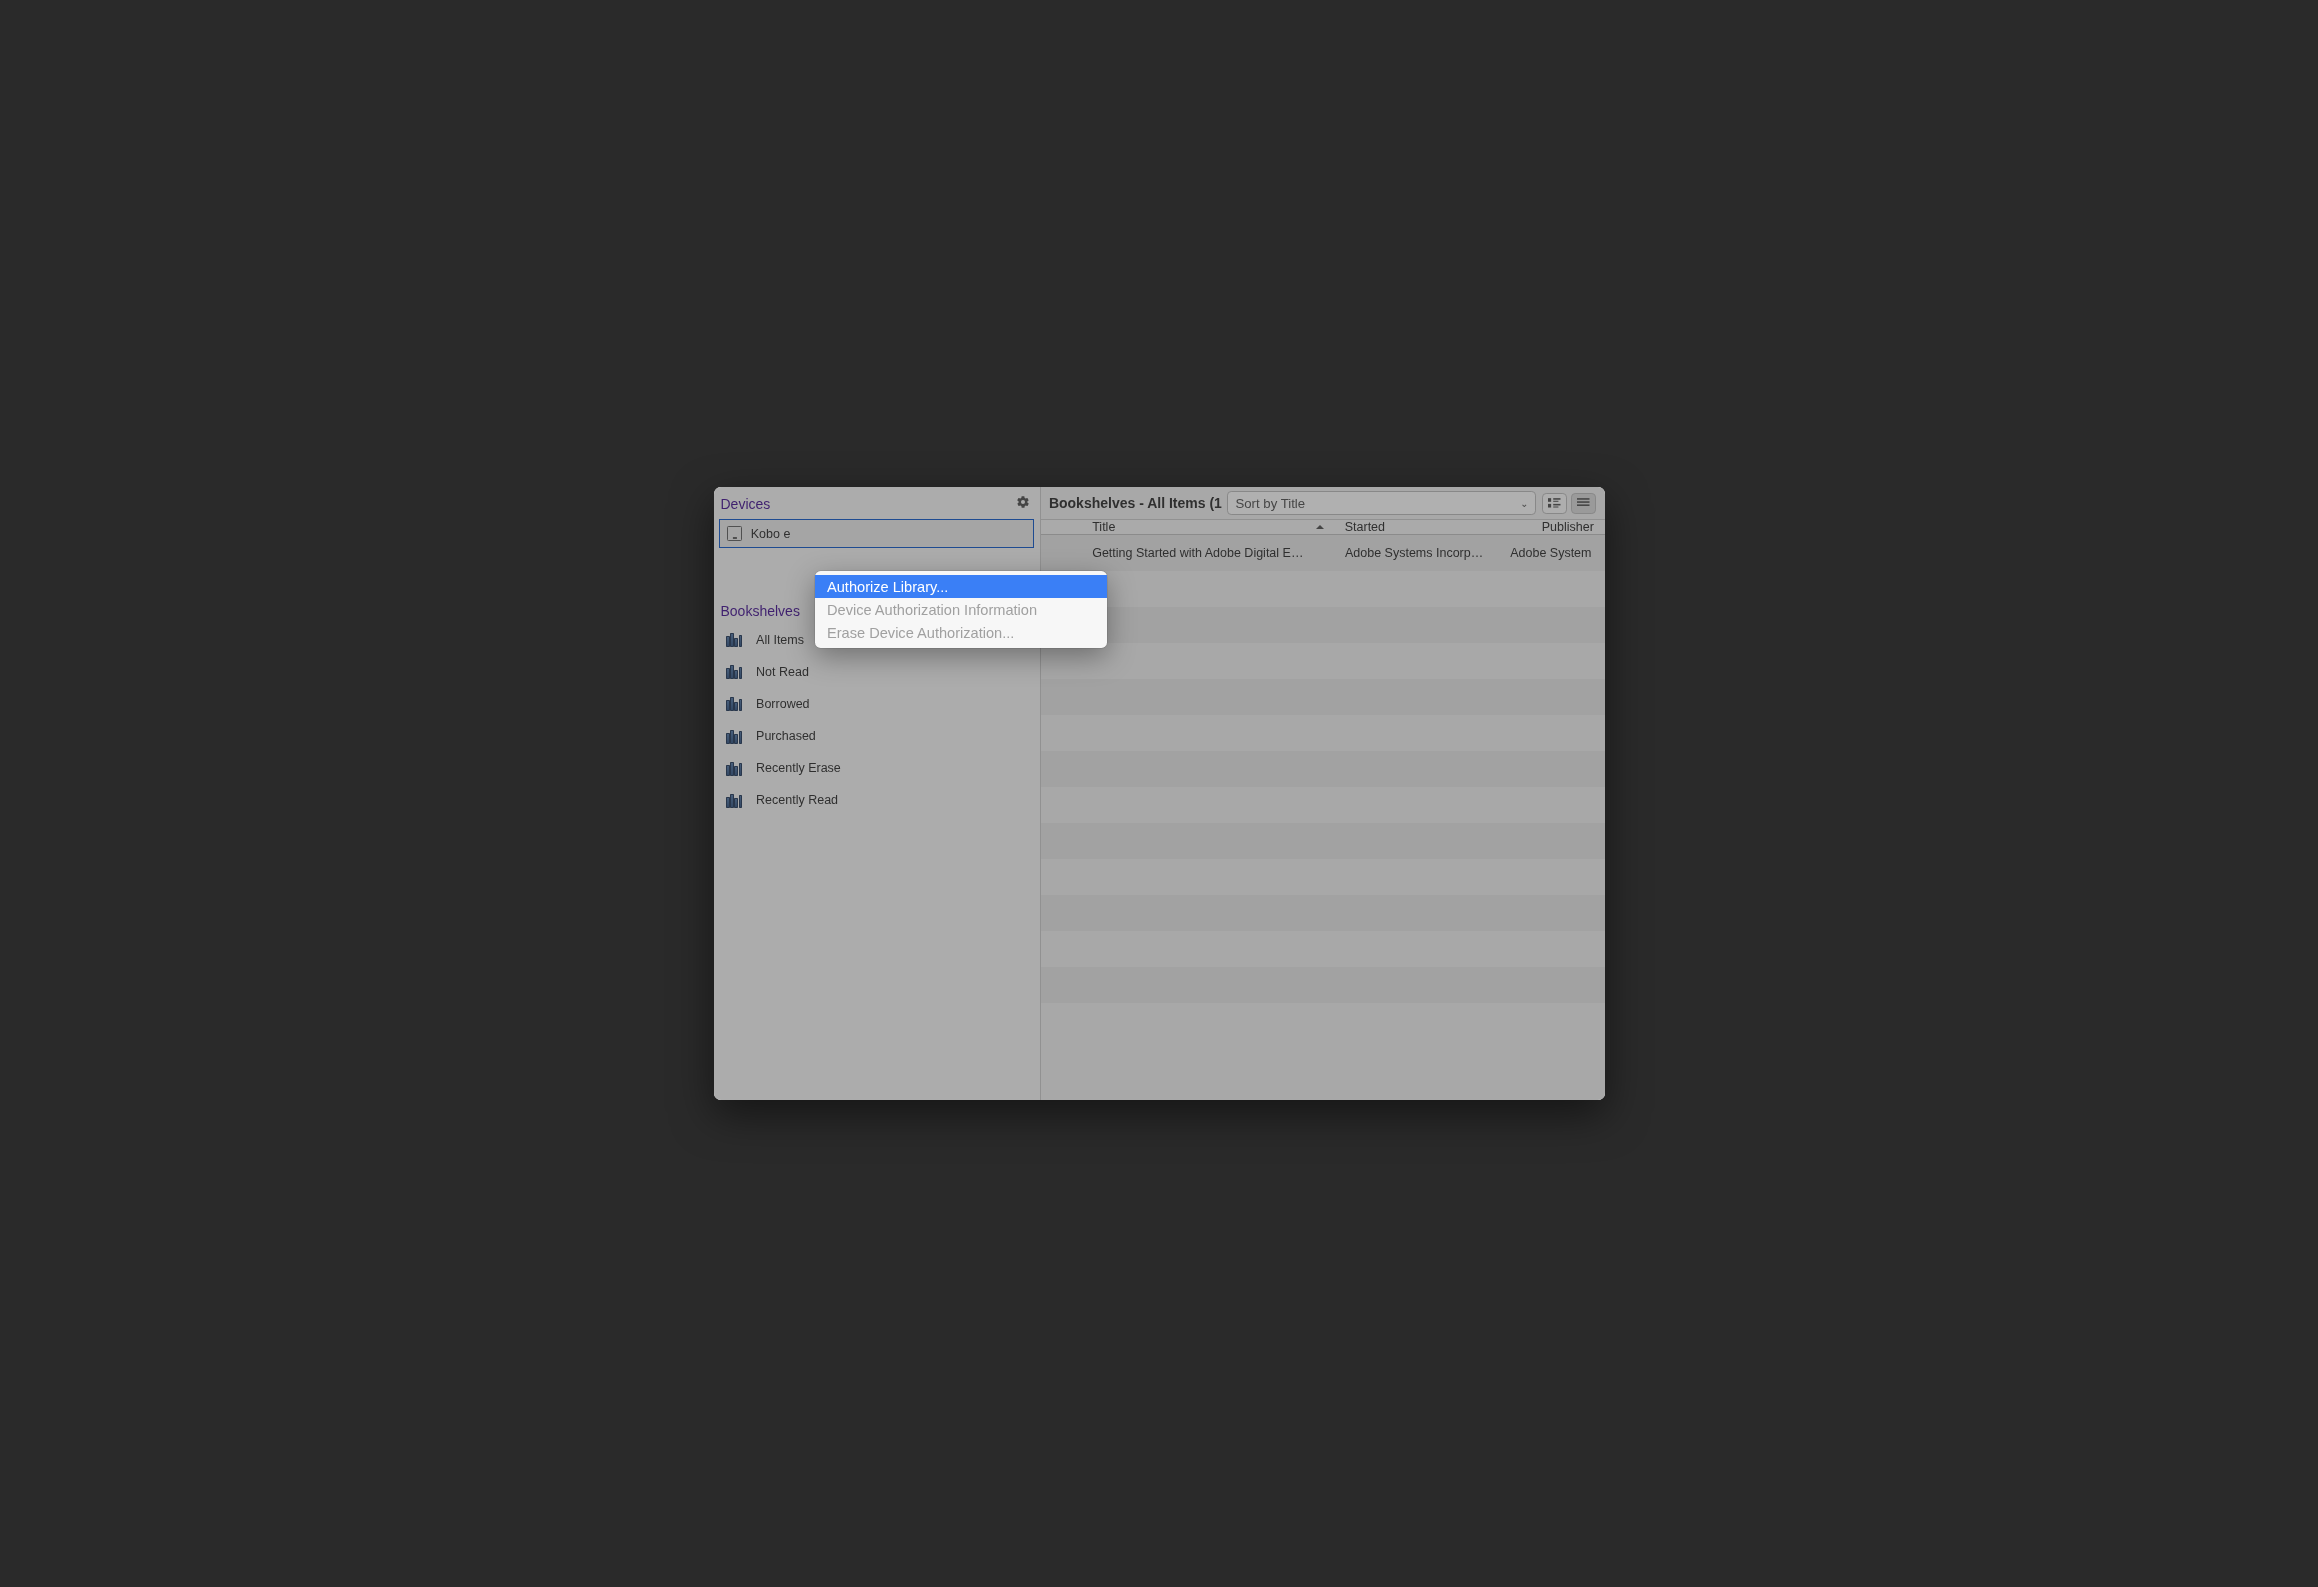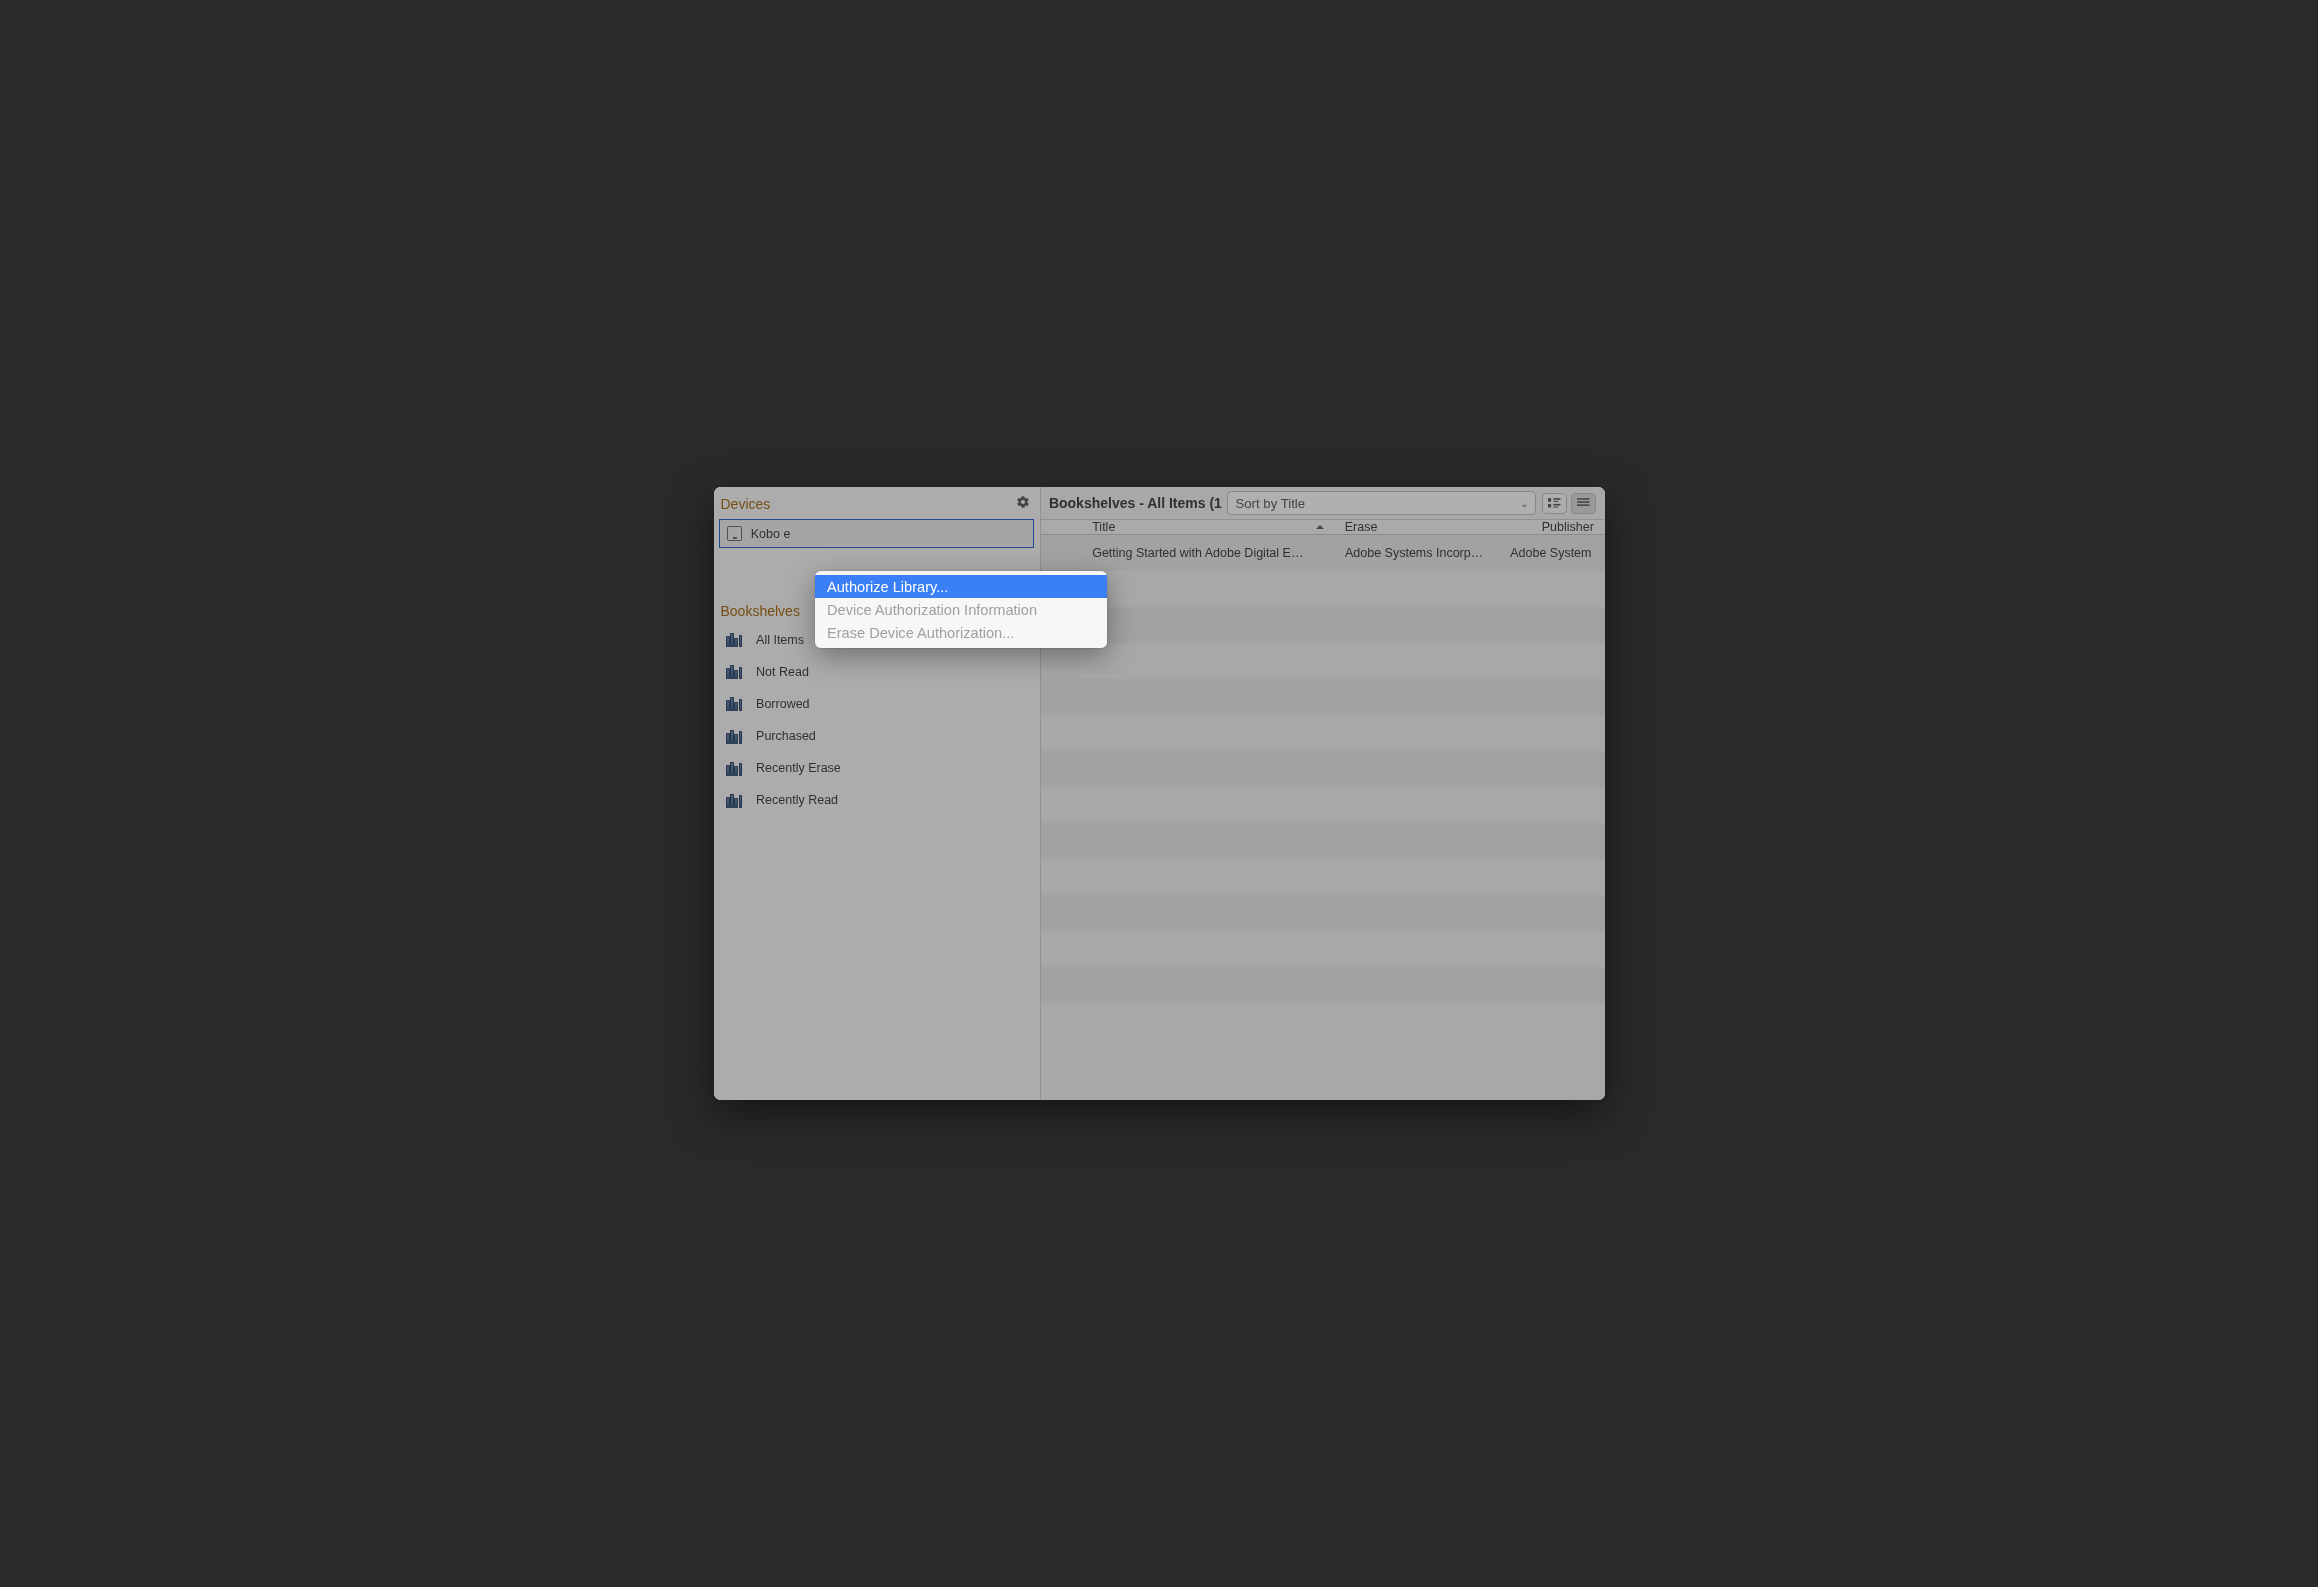--- a/index.html
+++ b/index.html
@@ -78,21 +78,21 @@
       flex-direction: column;
       padding: 4.2px 0;
     }
 
     .sidebar-header {
       display: flex;
       align-items: center;
       justify-content: space-between;
       padding: 4.2px 9.7px 4.2px 7px;
       font-size: 14px;
-      color: #a16207;
+      color: #4c1d95;
     }
 
     .gear-icon svg { width: 14px; height: 14px; fill: #555; }
 
     .device-item {
       margin: 2.8px 5.6px 8.4px 5.6px;
       border: 1.4px solid #1a5fc9;
       background: #e9e9e9;
       padding: 5.6px 7px;
       display: flex;
@@ -397,21 +397,21 @@
           </div>
         </div>
       </div>
 
       <div class="table-header">
         <div class="th col-cover"></div>
         <div class="th col-title sorted">
           <span>Title</span>
         </div>
         <div class="th col-author">
-          <span>Erase</span>
+          <span>Started</span>
         </div>
         <div class="th col-publisher">
           <span>Publisher</span>
         </div>
       </div>
 
       <div class="table-body" id="table-body">
           <div class="row">
             <div class="td col-cover"></div>
             <div class="td col-title">Getting Started with Adobe Digital E…</div>

